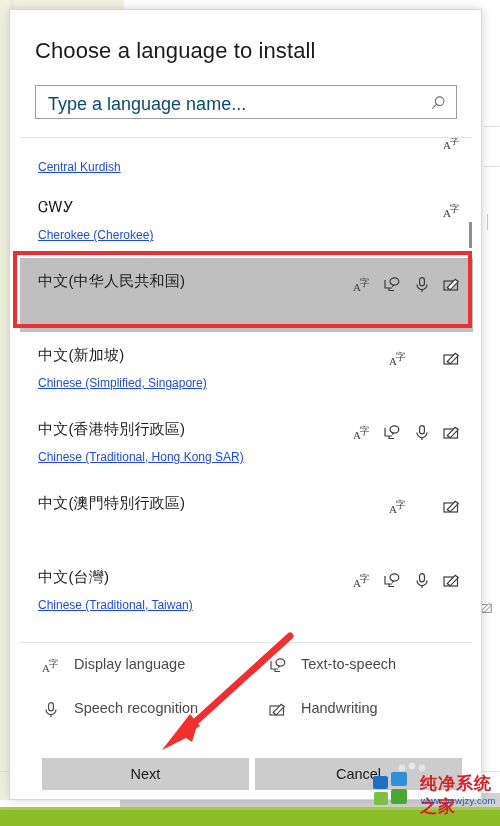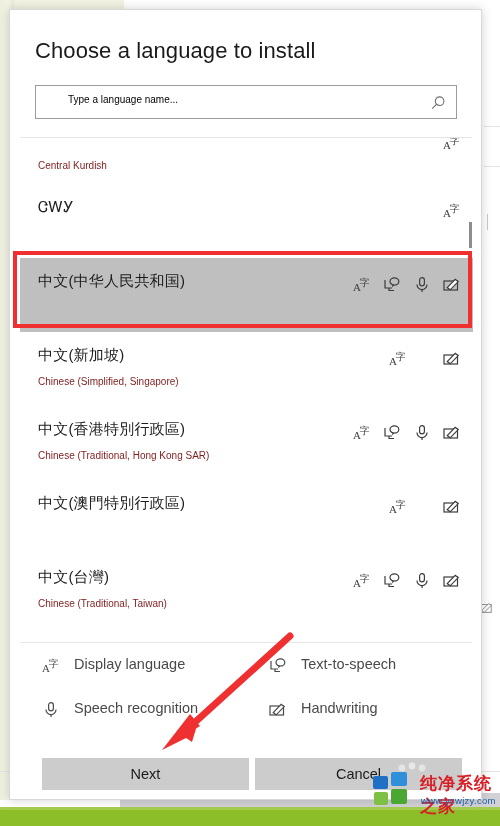--- a/index.html
+++ b/index.html
@@ -37,41 +37,42 @@
   .dlg-title{
     position:absolute;left:25px;top:28px;
     font-size:22px;color:#1a1a1a;font-weight:400;letter-spacing:.1px;
   }
   
   .search-box{
     position:absolute;left:25px;top:75px;width:422px;height:34px;
     border:1px solid #9c9c9c;background:#fff;box-sizing:border-box;
   }
   .search-ph{
-    position:absolute;left:12px;top:8px;font-size:10px;color:#000000;margin-left:20px;
+    position:absolute;left:12px;top:8px;font-size:18px;color:#0c4a6e;
   }
   .search-icon{position:absolute;right:10px;top:9px;width:16px;height:16px;}
   .search-sep{position:absolute;left:10px;top:127px;width:452px;height:1px;background:#e6e6e6;}
 
   
   .list{
     position:absolute;left:10px;top:128px;width:453px;height:497px;
     overflow:hidden;
   }
   .row{position:absolute;left:0;width:453px;height:74px;}
   .row.selected{background:#bfbfbf;}
   .row.clipped{height:46px;}
   .native{
     position:absolute;left:18px;top:14px;font-size:15px;color:#1d1d1d;
     white-space:nowrap;letter-spacing:.2px;
   }
   .row.clipped .native{top:-8px;}
   .english{
-    position:absolute;left:18px;top:44px;font-size:10px;color:#7f1d1d;
+    position:absolute;left:18px;top:44px;font-size:12px;color:#1d4ed8;
     white-space:nowrap;
+    text-decoration:underline;
   }
   .row.clipped .english{top:22px;}
   .icons{position:absolute;top:18px;right:12px;height:20px;}
   .ic{display:inline-block;width:18px;height:18px;vertical-align:top;margin-left:12px;}
   .ic.gap{margin-left:36px;}
 
   
   .scroll-thumb{position:absolute;right:1px;top:84px;width:3px;height:26px;background:#8d8d8d;}
 
   
@@ -146,20 +147,21 @@
     <div class="scroll-thumb"></div>
   <div class="row clipped" style="top: 0px;">
         <div class="english">Central Kurdish</div>
         <div class="icons" style="top: -4px;"><span class="ic"><svg viewBox="0 0 18 18" width="18" height="18">
               <text x="0" y="15" font-family="Liberation Serif, serif" font-size="11" fill="#3c3c3c">A</text>
               <text x="6.5" y="10" font-family="DejaVu Sans, sans-serif" font-size="10" fill="#3c3c3c">字</text>
             </svg></span></div>
       </div>
       <div class="row" style="top: 46px;">
         <div class="native">ᏣᎳᎩ</div>
+        <div class="english">Cherokee (Cherokee)</div>
         <div class="icons"><span class="ic"><svg viewBox="0 0 18 18" width="18" height="18">
               <text x="0" y="15" font-family="Liberation Serif, serif" font-size="11" fill="#3c3c3c">A</text>
               <text x="6.5" y="10" font-family="DejaVu Sans, sans-serif" font-size="10" fill="#3c3c3c">字</text>
             </svg></span></div>
       </div>
       <div class="row selected" style="top: 120px;">
         <div class="native">中文(中华人民共和国)</div>
         <div class="icons"><span class="ic"><svg viewBox="0 0 18 18" width="18" height="18">
               <text x="0" y="15" font-family="Liberation Serif, serif" font-size="11" fill="#3c3c3c">A</text>
               <text x="6.5" y="10" font-family="DejaVu Sans, sans-serif" font-size="10" fill="#3c3c3c">字</text>

